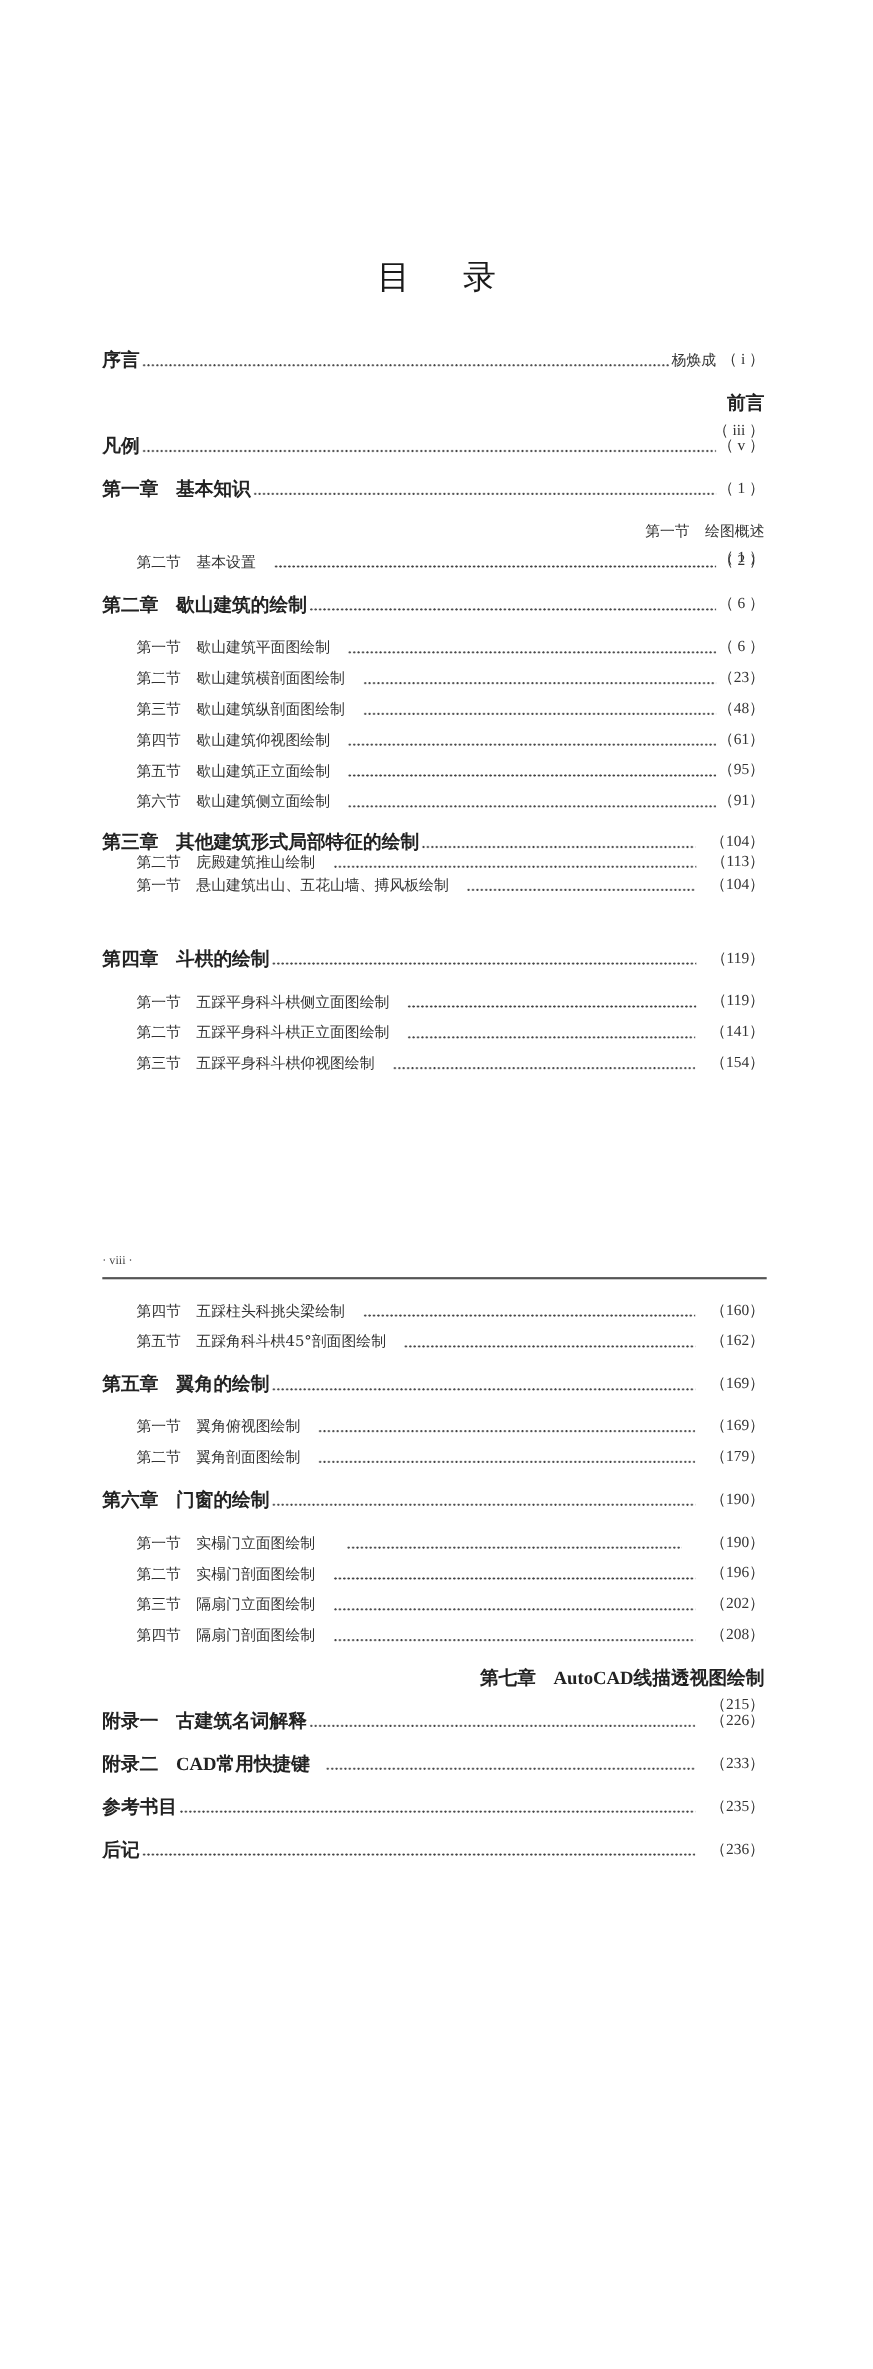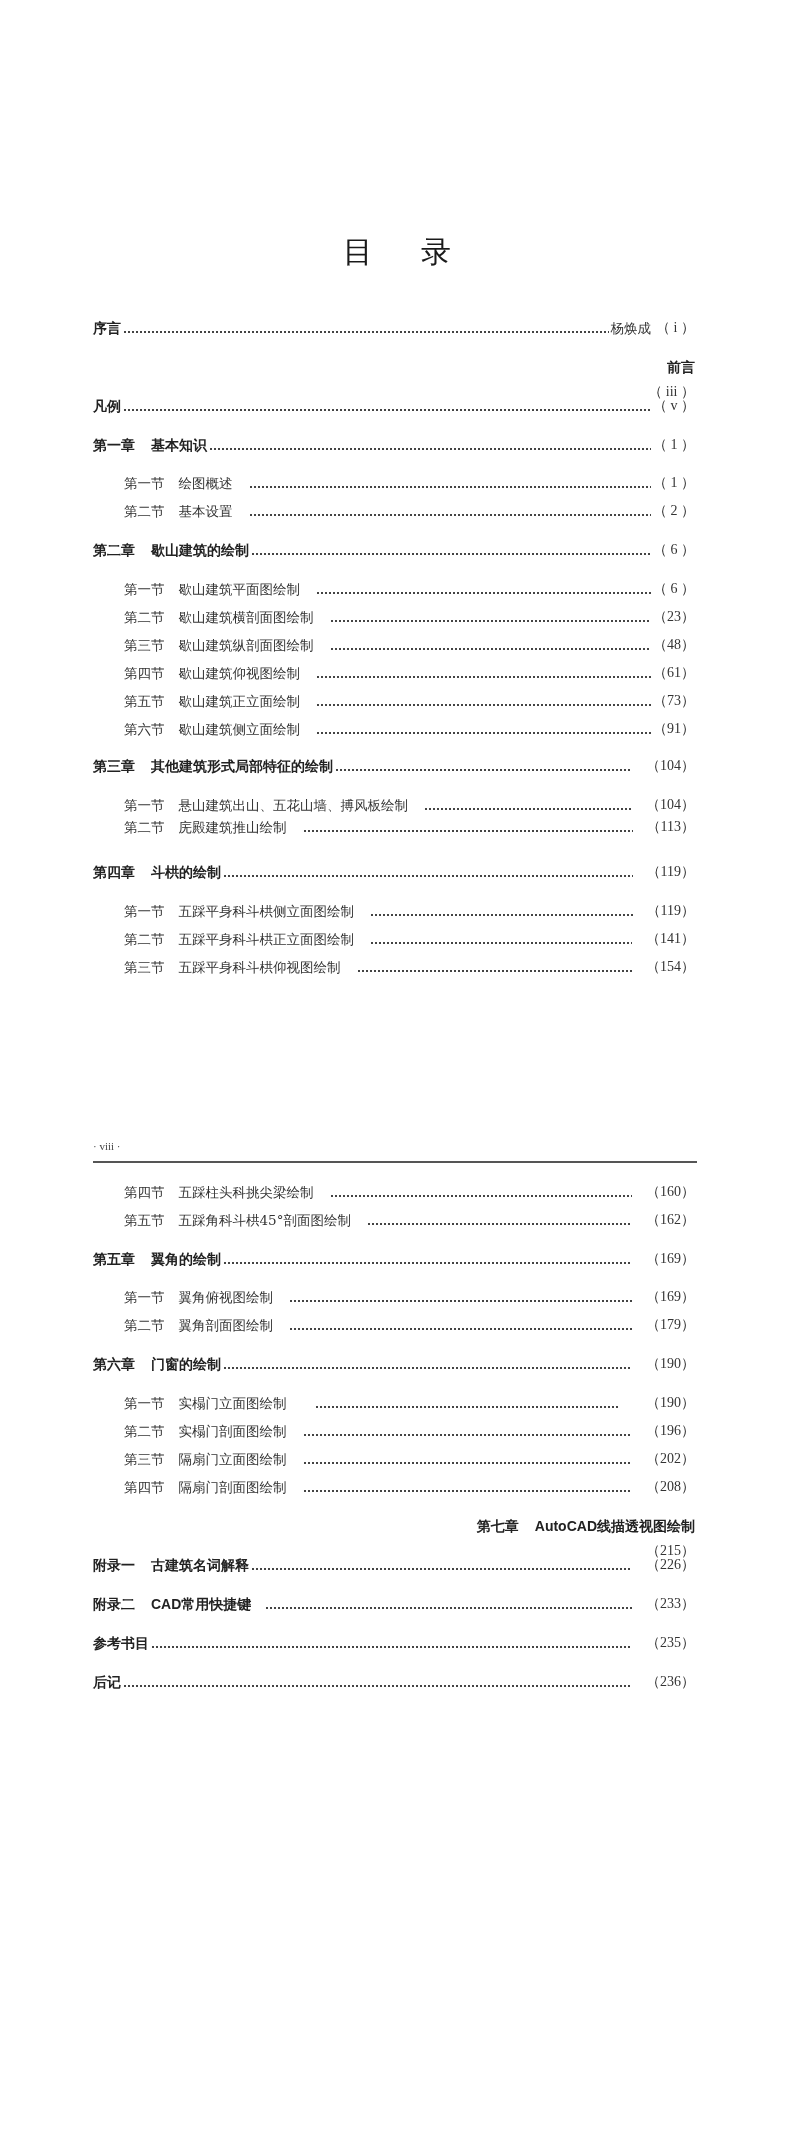--- a/index.html
+++ b/index.html
@@ -6,21 +6,21 @@
   body { width:794px; height:2154px; position:relative; overflow:hidden;
          font-family:"DejaVu Serif", "Liberation Serif", serif; color:#2a2a2a; }
   .title { position:absolute; left:0; width:794px; top:232px; text-align:center;
            font-family:"DejaVu Sans", sans-serif; font-size:30px; font-weight:400;
            letter-spacing:48px; color:#1a1a1a; }
   .title span { display:inline-block; }
   .row { position:absolute; left:93px; width:602px; height:20px; display:flex;
          align-items:flex-end; font-size:13.5px; line-height:20px; white-space:nowrap; }
   .row.sec { left:124px; width:571px; }
   .row .lbl { flex:0 0 auto; }
-  .row.chap .lbl { font-family:Liberation Sans, sans-serif; font-weight:bold; color:#222; font-size:14px; }
+  .row.chap .lbl { font-family:Liberation Serif, serif; font-weight:bold; color:#222; font-size:17px; }
   .row.sec .lbl { color:#333; }
   .row .lbl .num { display:inline-block; margin-right:14px; }
   .row.chap .lbl .num { margin-right:16px;text-align:center; }
   .lead { flex:1 1 auto; margin:0 2px 5px 2px; height:2px;
           background-image:radial-gradient(circle, #444 0.9px, transparent 1.1px);
           background-size:4px 2px; background-repeat:repeat-x; }
   .row.sec .lead { margin-left:16px; }
   .row.gap .lead { margin-right:14px; }
   .auth { flex:0 0 auto; margin-right:4px; color:#333; }
   .pg { flex:0 0 auto; min-width:40px; text-align:right; color:#333;
@@ -53,21 +53,21 @@
     <div class="row front chap" style="top: 396px;">
       <span class="lbl"><span>凡例</span></span>
       <span class="lead"></span>
       <span class="pg">（ v ）</span>
     </div>
     <div class="row chap" style="top: 435px;">
       <span class="lbl"><span class="num">第一章</span><span>基本知识</span></span>
       <span class="lead"></span>
       <span class="pg">（ 1 ）</span>
     </div>
-    <div class="row sec" style="top: 473px;">
+    <div class="row sec" style="top: 473px; flex-direction: column;">
       <span class="lbl"><span class="num">第一节</span><span>绘图概述</span></span>
       <span class="lead"></span>
       <span class="pg">（ 1 ）</span>
     </div>
     <div class="row sec" style="top: 501px;">
       <span class="lbl"><span class="num">第二节</span><span>基本设置</span></span>
       <span class="lead"></span>
       <span class="pg">（ 2 ）</span>
     </div>
     <div class="row chap" style="top: 540px;">
@@ -91,38 +91,38 @@
       <span class="pg">（48）</span>
     </div>
     <div class="row sec" style="top: 663px;">
       <span class="lbl"><span class="num">第四节</span><span>歇山建筑仰视图绘制</span></span>
       <span class="lead"></span>
       <span class="pg">（61）</span>
     </div>
     <div class="row sec" style="top: 691px;">
       <span class="lbl"><span class="num">第五节</span><span>歇山建筑正立面绘制</span></span>
       <span class="lead"></span>
-      <span class="pg">（73）</span>
+      <span class="pg">（95）</span>
     </div>
     <div class="row sec" style="top: 719px;">
       <span class="lbl"><span class="num">第六节</span><span>歇山建筑侧立面绘制</span></span>
       <span class="lead"></span>
       <span class="pg">（91）</span>
     </div>
     <div class="row chap gap" style="top: 756px;">
       <span class="lbl"><span class="num">第三章</span><span>其他建筑形式局部特征的绘制</span></span>
       <span class="lead"></span>
       <span class="pg">（104）</span>
     </div>
     <div class="row sec gap" style="top: 795px;">
       <span class="lbl"><span class="num">第一节</span><span>悬山建筑出山、五花山墙、搏风板绘制</span></span>
       <span class="lead"></span>
       <span class="pg">（104）</span>
     </div>
-    <div class="row sec gap" style="top: 817px;">
+    <div class="row sec gap" style="top: 774px;">
       <span class="lbl"><span class="num">第二节</span><span>庑殿建筑推山绘制</span></span>
       <span class="lead"></span>
       <span class="pg">（113）</span>
     </div>
     <div class="row chap gap" style="top: 862px;">
       <span class="lbl"><span class="num">第四章</span><span>斗栱的绘制</span></span>
       <span class="lead"></span>
       <span class="pg">（119）</span>
     </div>
     <div class="row sec gap" style="top: 901px;">

